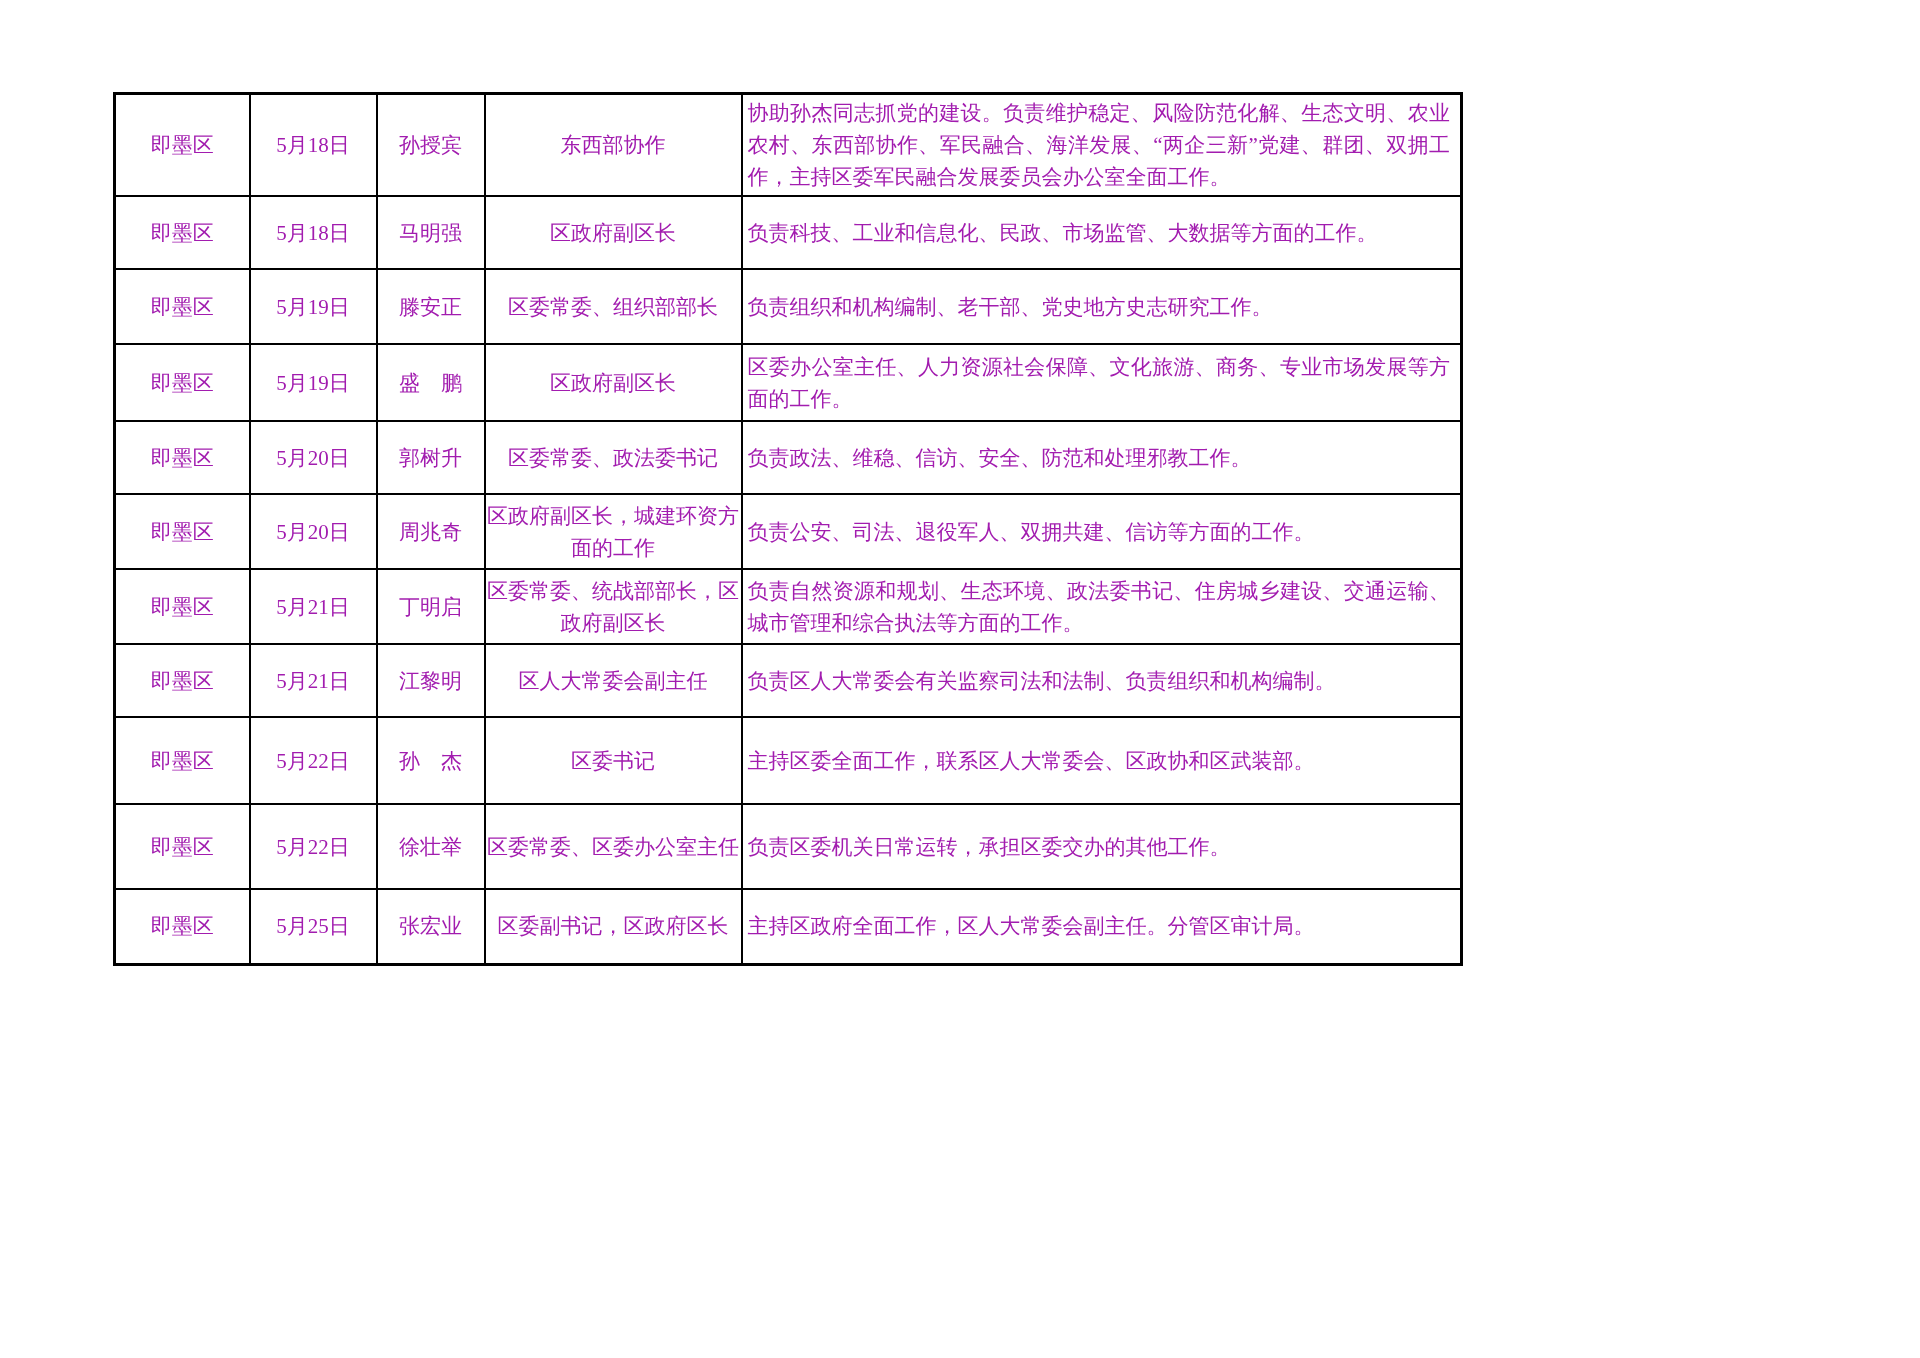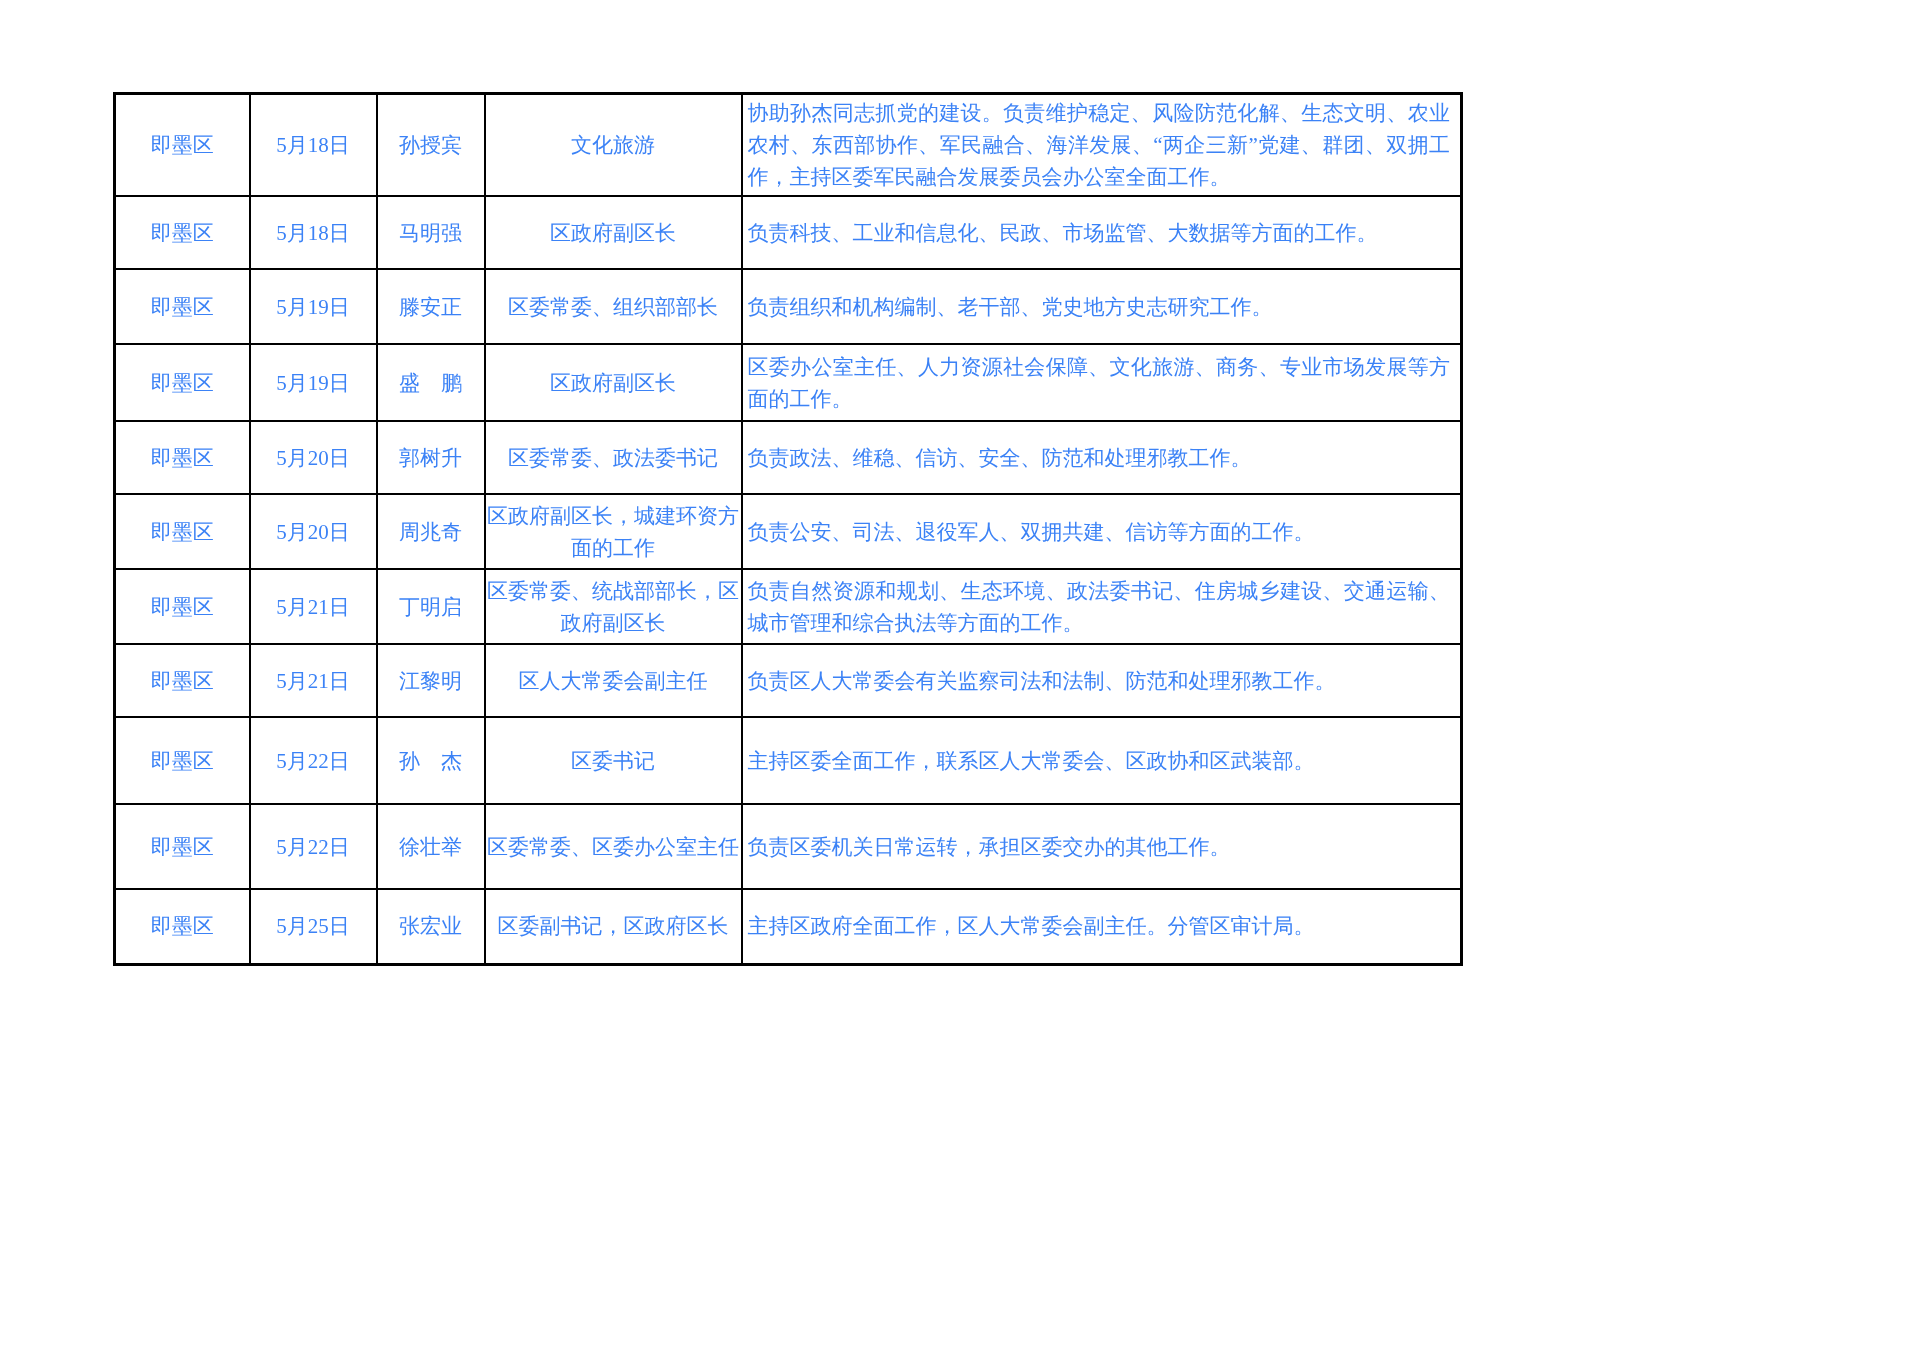--- a/index.html
+++ b/index.html
@@ -26,21 +26,21 @@
     border-collapse: collapse;
     table-layout: fixed;
     border: 3px solid #000000;
   }
   table.officials-table td {
     border: 2px solid #000000;
     font-size: 21px;
     line-height: 32px;
     vertical-align: middle;
     overflow: hidden;
-    color: #3b82f6;
+    color: #a21caf;
   }
   td.c-district, td.c-date, td.c-name, td.c-position {
     text-align: center;
     padding: 2px 0;
   }
   td.c-duties {
     text-align: justify;
     padding: 2px 10px 2px 5px;
   }
 </style>
@@ -54,21 +54,21 @@
       <col style="width:127px">
       <col style="width:108px">
       <col style="width:257px">
       <col style="width:720px">
     </colgroup>
     <tbody id="table-body">
         <tr style="height: 100px;">
     <td class="c-district">即墨区</td>
     <td class="c-date">5月18日</td>
     <td class="c-name">孙授宾</td>
-    <td class="c-position">文化旅游</td>
+    <td class="c-position">东西部协作</td>
     <td class="c-duties">协助孙杰同志抓党的建设。负责维护稳定、风险防范化解、生态文明、农业农村、东西部协作、军民融合、海洋发展、“两企三新”党建、群团、双拥工作，主持区委军民融合发展委员会办公室全面工作。</td>
   </tr>
         <tr style="height: 73px;">
     <td class="c-district">即墨区</td>
     <td class="c-date">5月18日</td>
     <td class="c-name">马明强</td>
     <td class="c-position">区政府副区长</td>
     <td class="c-duties">负责科技、工业和信息化、民政、市场监管、大数据等方面的工作。</td>
   </tr>
         <tr style="height: 75px;">
@@ -104,21 +104,21 @@
     <td class="c-date">5月21日</td>
     <td class="c-name">丁明启</td>
     <td class="c-position">区委常委、统战部部长，区政府副区长</td>
     <td class="c-duties">负责自然资源和规划、生态环境、政法委书记、住房城乡建设、交通运输、城市管理和综合执法等方面的工作。</td>
   </tr>
         <tr style="height: 73px;">
     <td class="c-district">即墨区</td>
     <td class="c-date">5月21日</td>
     <td class="c-name">江黎明</td>
     <td class="c-position">区人大常委会副主任</td>
-    <td class="c-duties">负责区人大常委会有关监察司法和法制、防范和处理邪教工作。</td>
+    <td class="c-duties">负责区人大常委会有关监察司法和法制、负责组织和机构编制。</td>
   </tr>
         <tr style="height: 87px;">
     <td class="c-district">即墨区</td>
     <td class="c-date">5月22日</td>
     <td class="c-name">孙　杰</td>
     <td class="c-position">区委书记</td>
     <td class="c-duties">主持区委全面工作，联系区人大常委会、区政协和区武装部。</td>
   </tr>
         <tr style="height: 85px;">
     <td class="c-district">即墨区</td>

